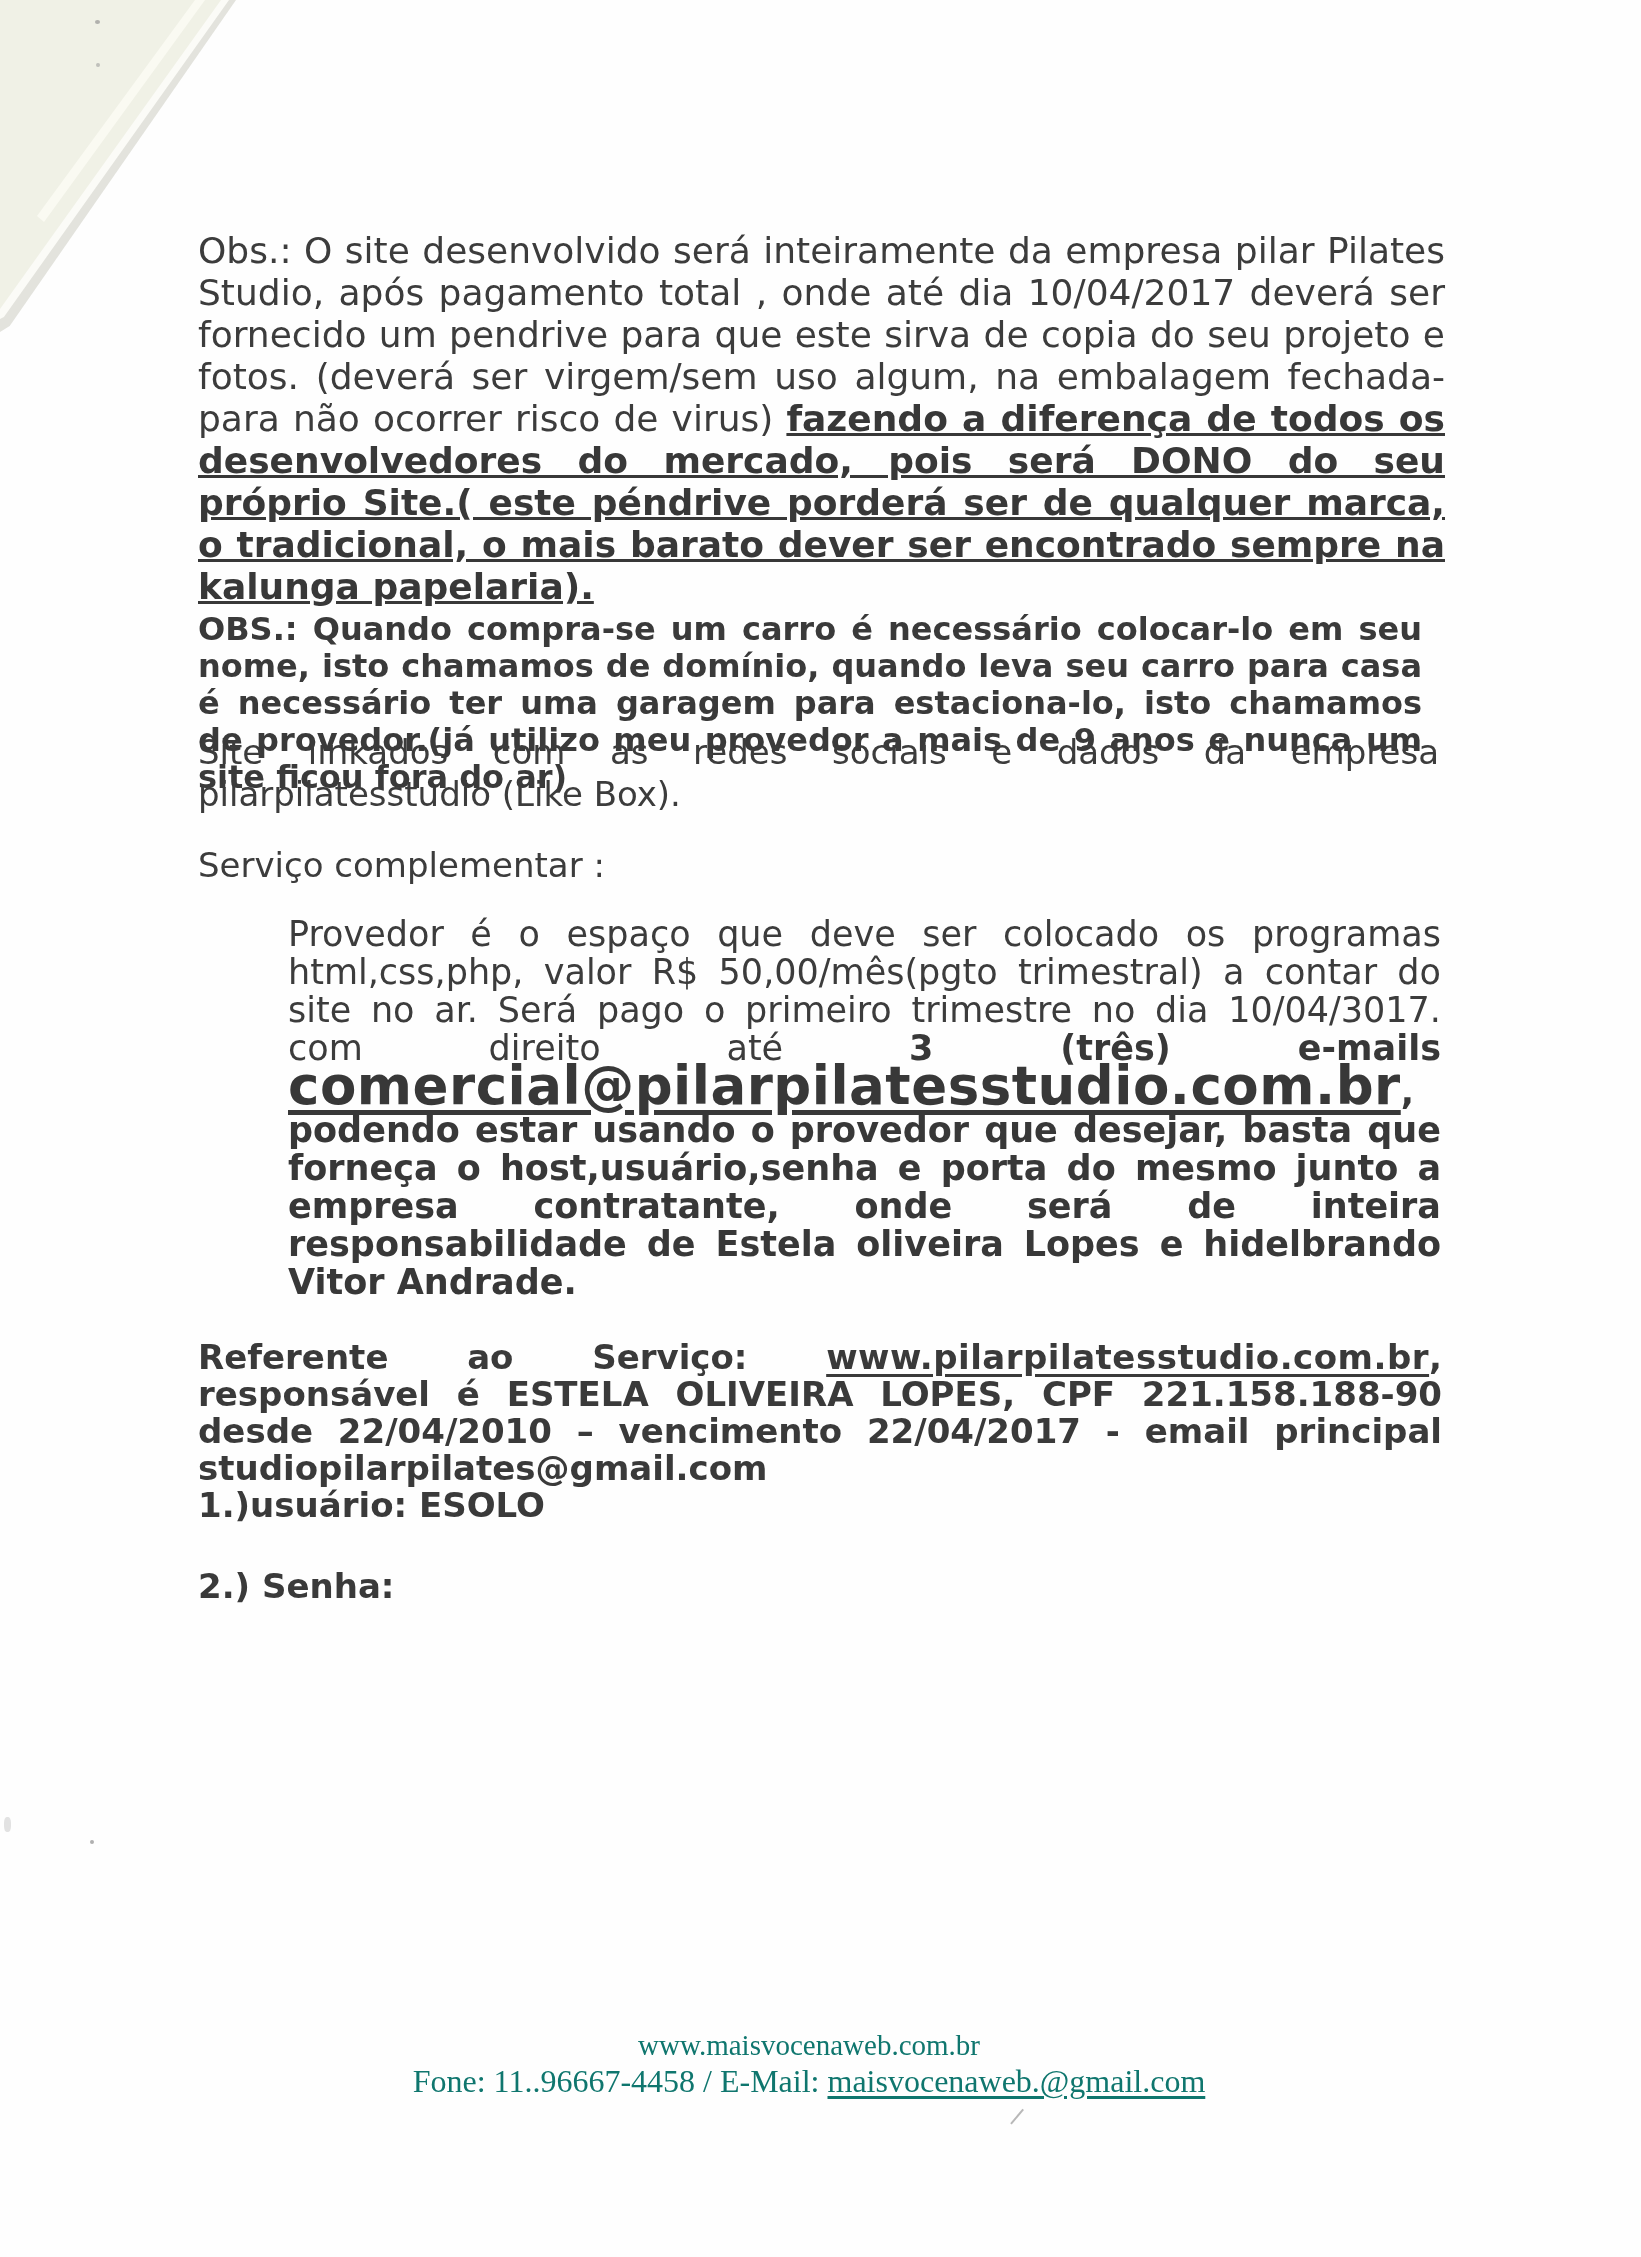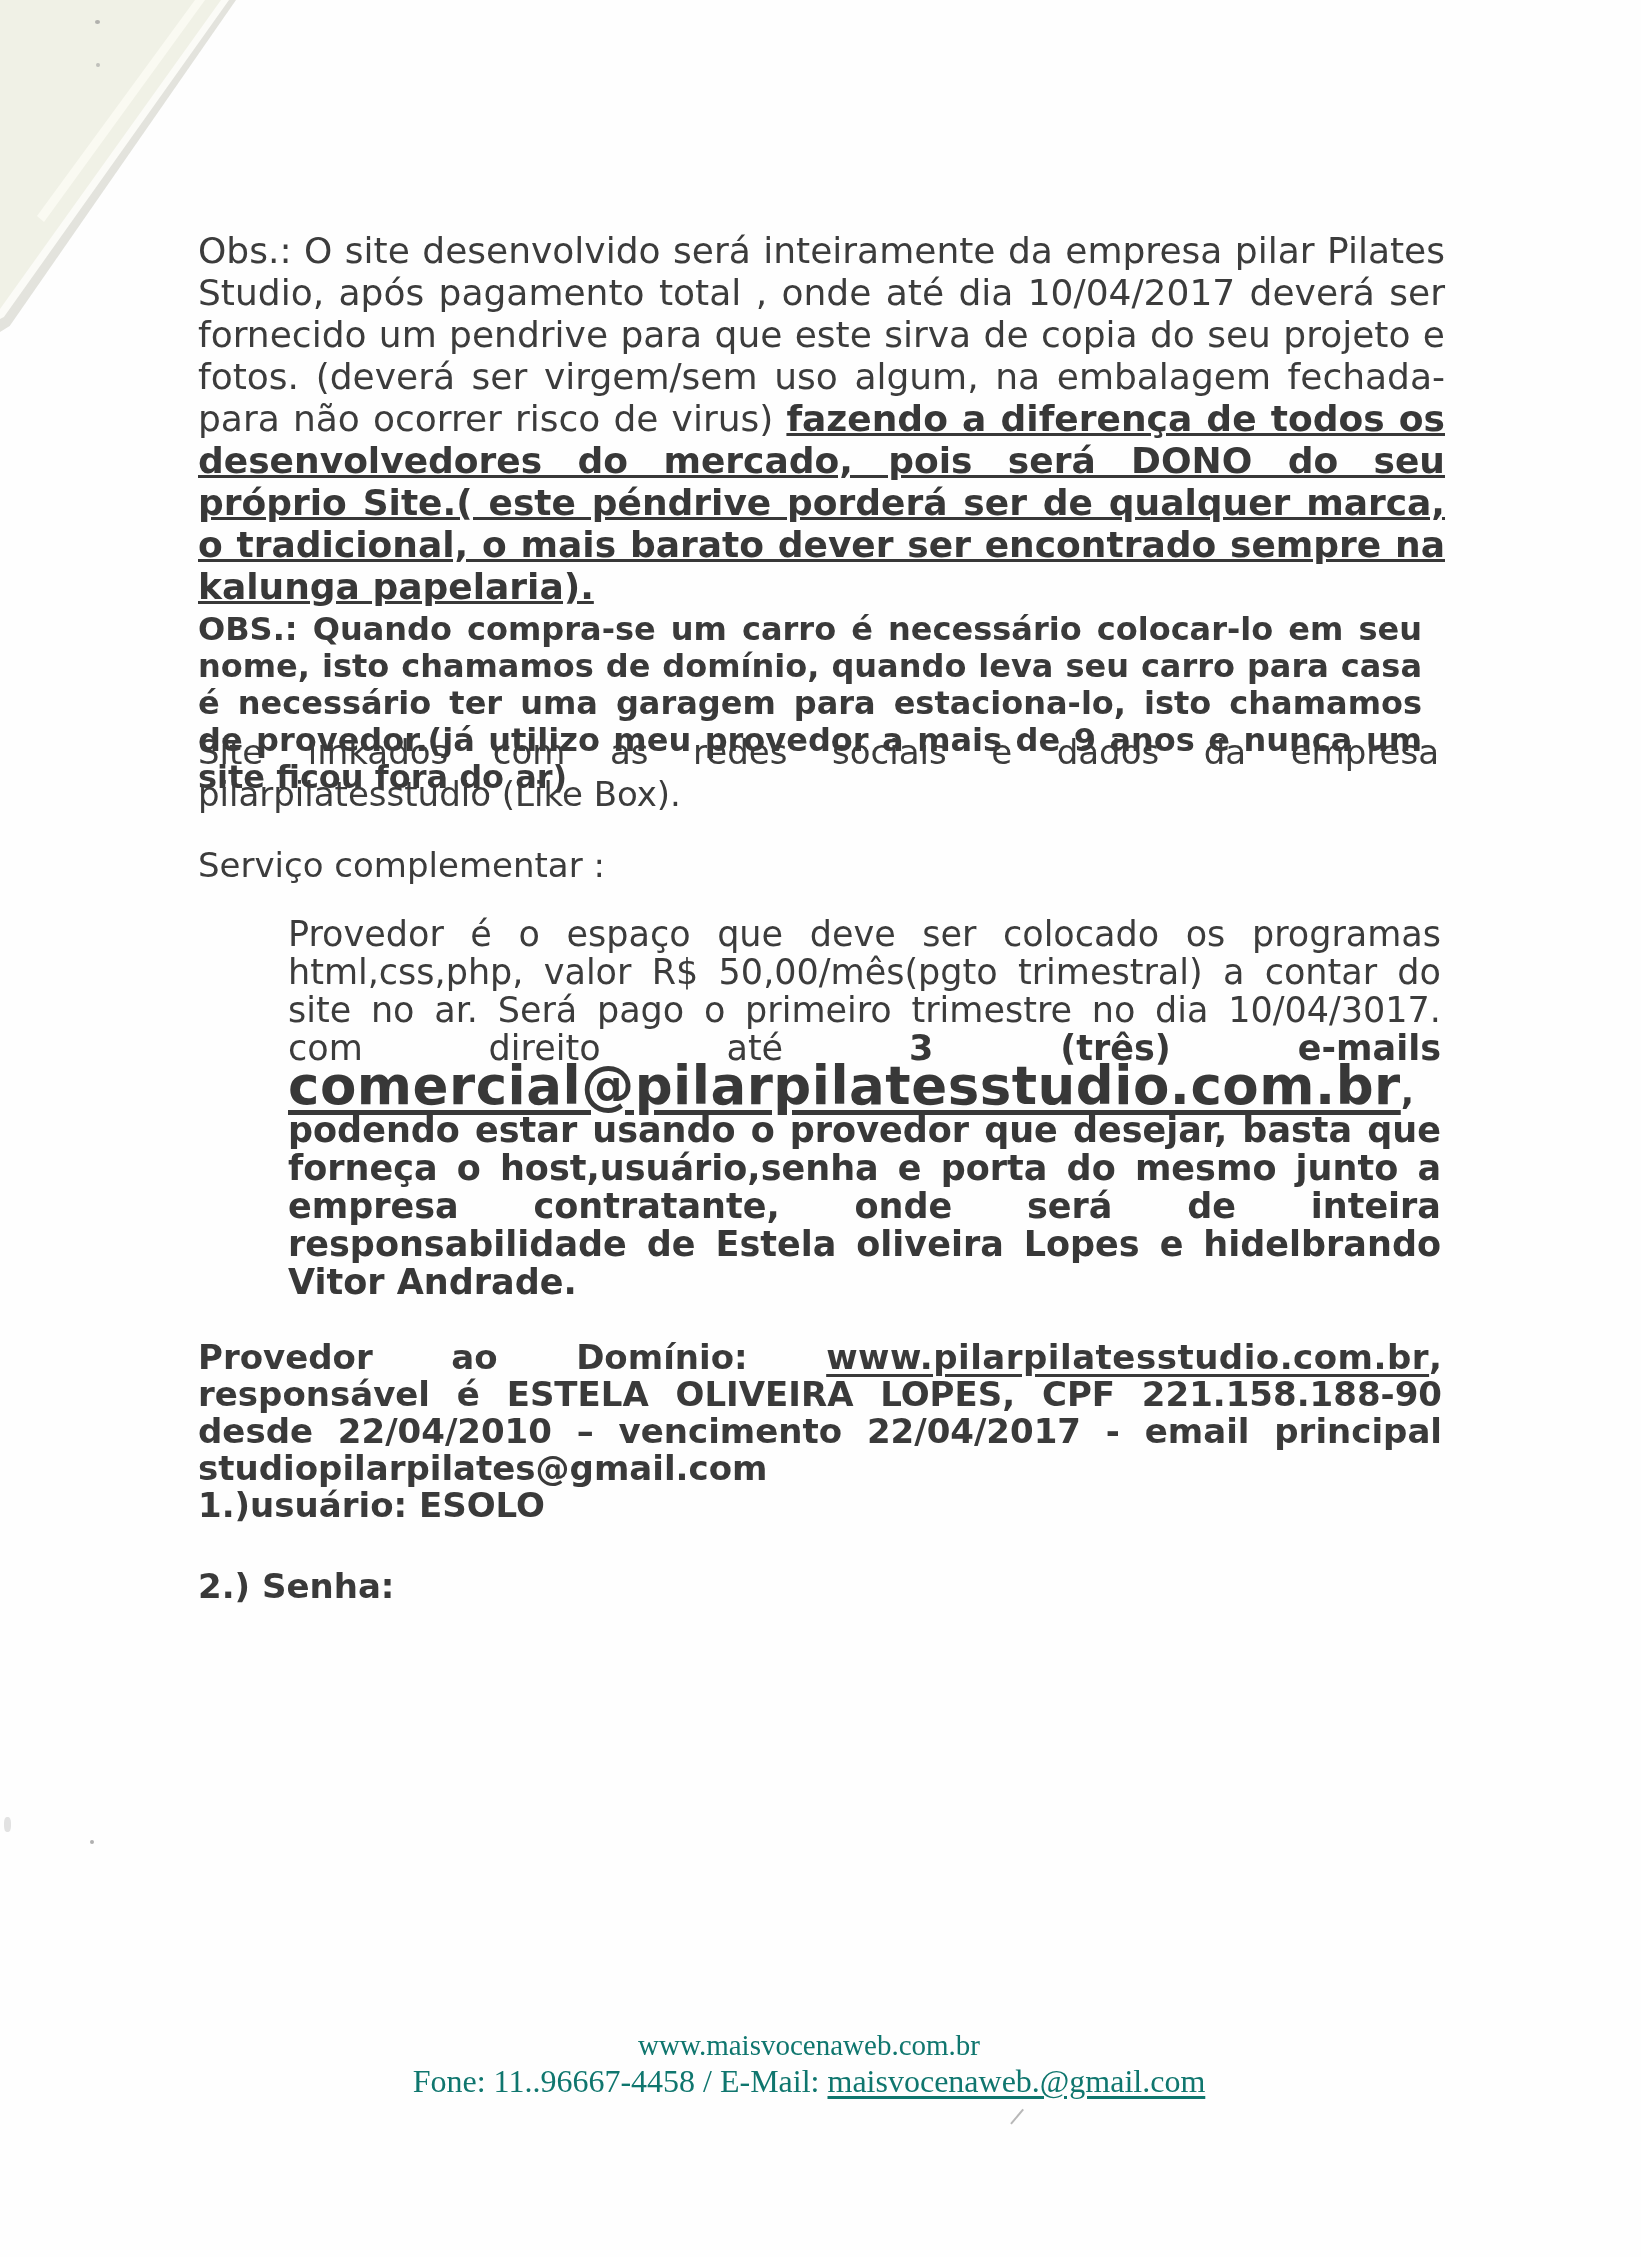--- a/index.html
+++ b/index.html
@@ -132,21 +132,21 @@
   <div class="block p-obs1 justify"><span>Obs.: O site desenvolvido será inteiramente da empresa  pilar Pilates Studio, após pagamento total , onde até dia 10/04/2017 deverá ser fornecido um pendrive para que este sirva de copia do seu projeto e fotos. (deverá ser virgem/sem uso algum, na embalagem fechada-para não ocorrer risco de virus) </span><b>fazendo a diferença de todos os desenvolvedores do mercado, pois será DONO do seu próprio Site.( este péndrive porderá ser de qualquer marca, o tradicional, o mais barato dever ser encontrado sempre na kalunga papelaria).</b></div>
 
   <div class="block p-obs2 justify">OBS.: Quando compra-se um carro é necessário colocar-lo em seu nome, isto chamamos de domínio, quando leva seu carro para casa é necessário ter uma garagem para estaciona-lo, isto chamamos de provedor.(já utilizo meu provedor a mais de 9 anos e nunca um site ficou fora do ar)</div>
 
   <div class="block h-servico">Serviço complementar :</div>
 
   <div class="block p-site justify">Site  linkados com as  redes sociais e dados da empresa pilarpilatesstudio (Like Box).</div>
 
   <div class="block p-provedor justify"><span>Provedor é o espaço que deve ser colocado os programas html,css,php, valor R$ 50,00/mês(pgto trimestral) a  contar do site no ar. Será pago o primeiro trimestre no dia 10/04/3017. com direito até </span><b>3 (três) e-mails</b> <b class="email-big">comercial@pilarpilatesstudio.com.br</b><b>, podendo estar usando o provedor que desejar, basta que forneça o host,usuário,senha e porta do mesmo junto a empresa contratante, onde será de inteira responsabilidade de Estela oliveira Lopes e hidelbrando Vitor Andrade.</b></div>
 
-  <div class="block p-dominio justify"><span>Provedor ao Domínio: </span><span class="domain-big">www.pilarpilatesstudio.com.br</span><span>, responsável é  ESTELA OLIVEIRA LOPES, CPF 221.158.188-90 desde 22/04/2010 – vencimento 22/04/2017 - email principal studiopilarpilates@gmail.com</span>
+  <div class="block p-dominio justify"><span>Referente ao Serviço: </span><span class="domain-big">www.pilarpilatesstudio.com.br</span><span>, responsável é  ESTELA OLIVEIRA LOPES, CPF 221.158.188-90 desde 22/04/2010 – vencimento 22/04/2017 - email principal studiopilarpilates@gmail.com</span>
     <div class="line-usuario">1.)usuário: ESOLO</div>
   </div>
 
   <div class="block p-senha">2.) Senha:</div>
 
   <div class="block footer">
     <div class="footer-site">www.maisvocenaweb.com.br</div>
     <div class="footer-contact"><span>Fone: 11..96667-4458 / E-Mail: </span><span class="u">maisvocenaweb.@gmail.com</span></div>
   </div>
 

